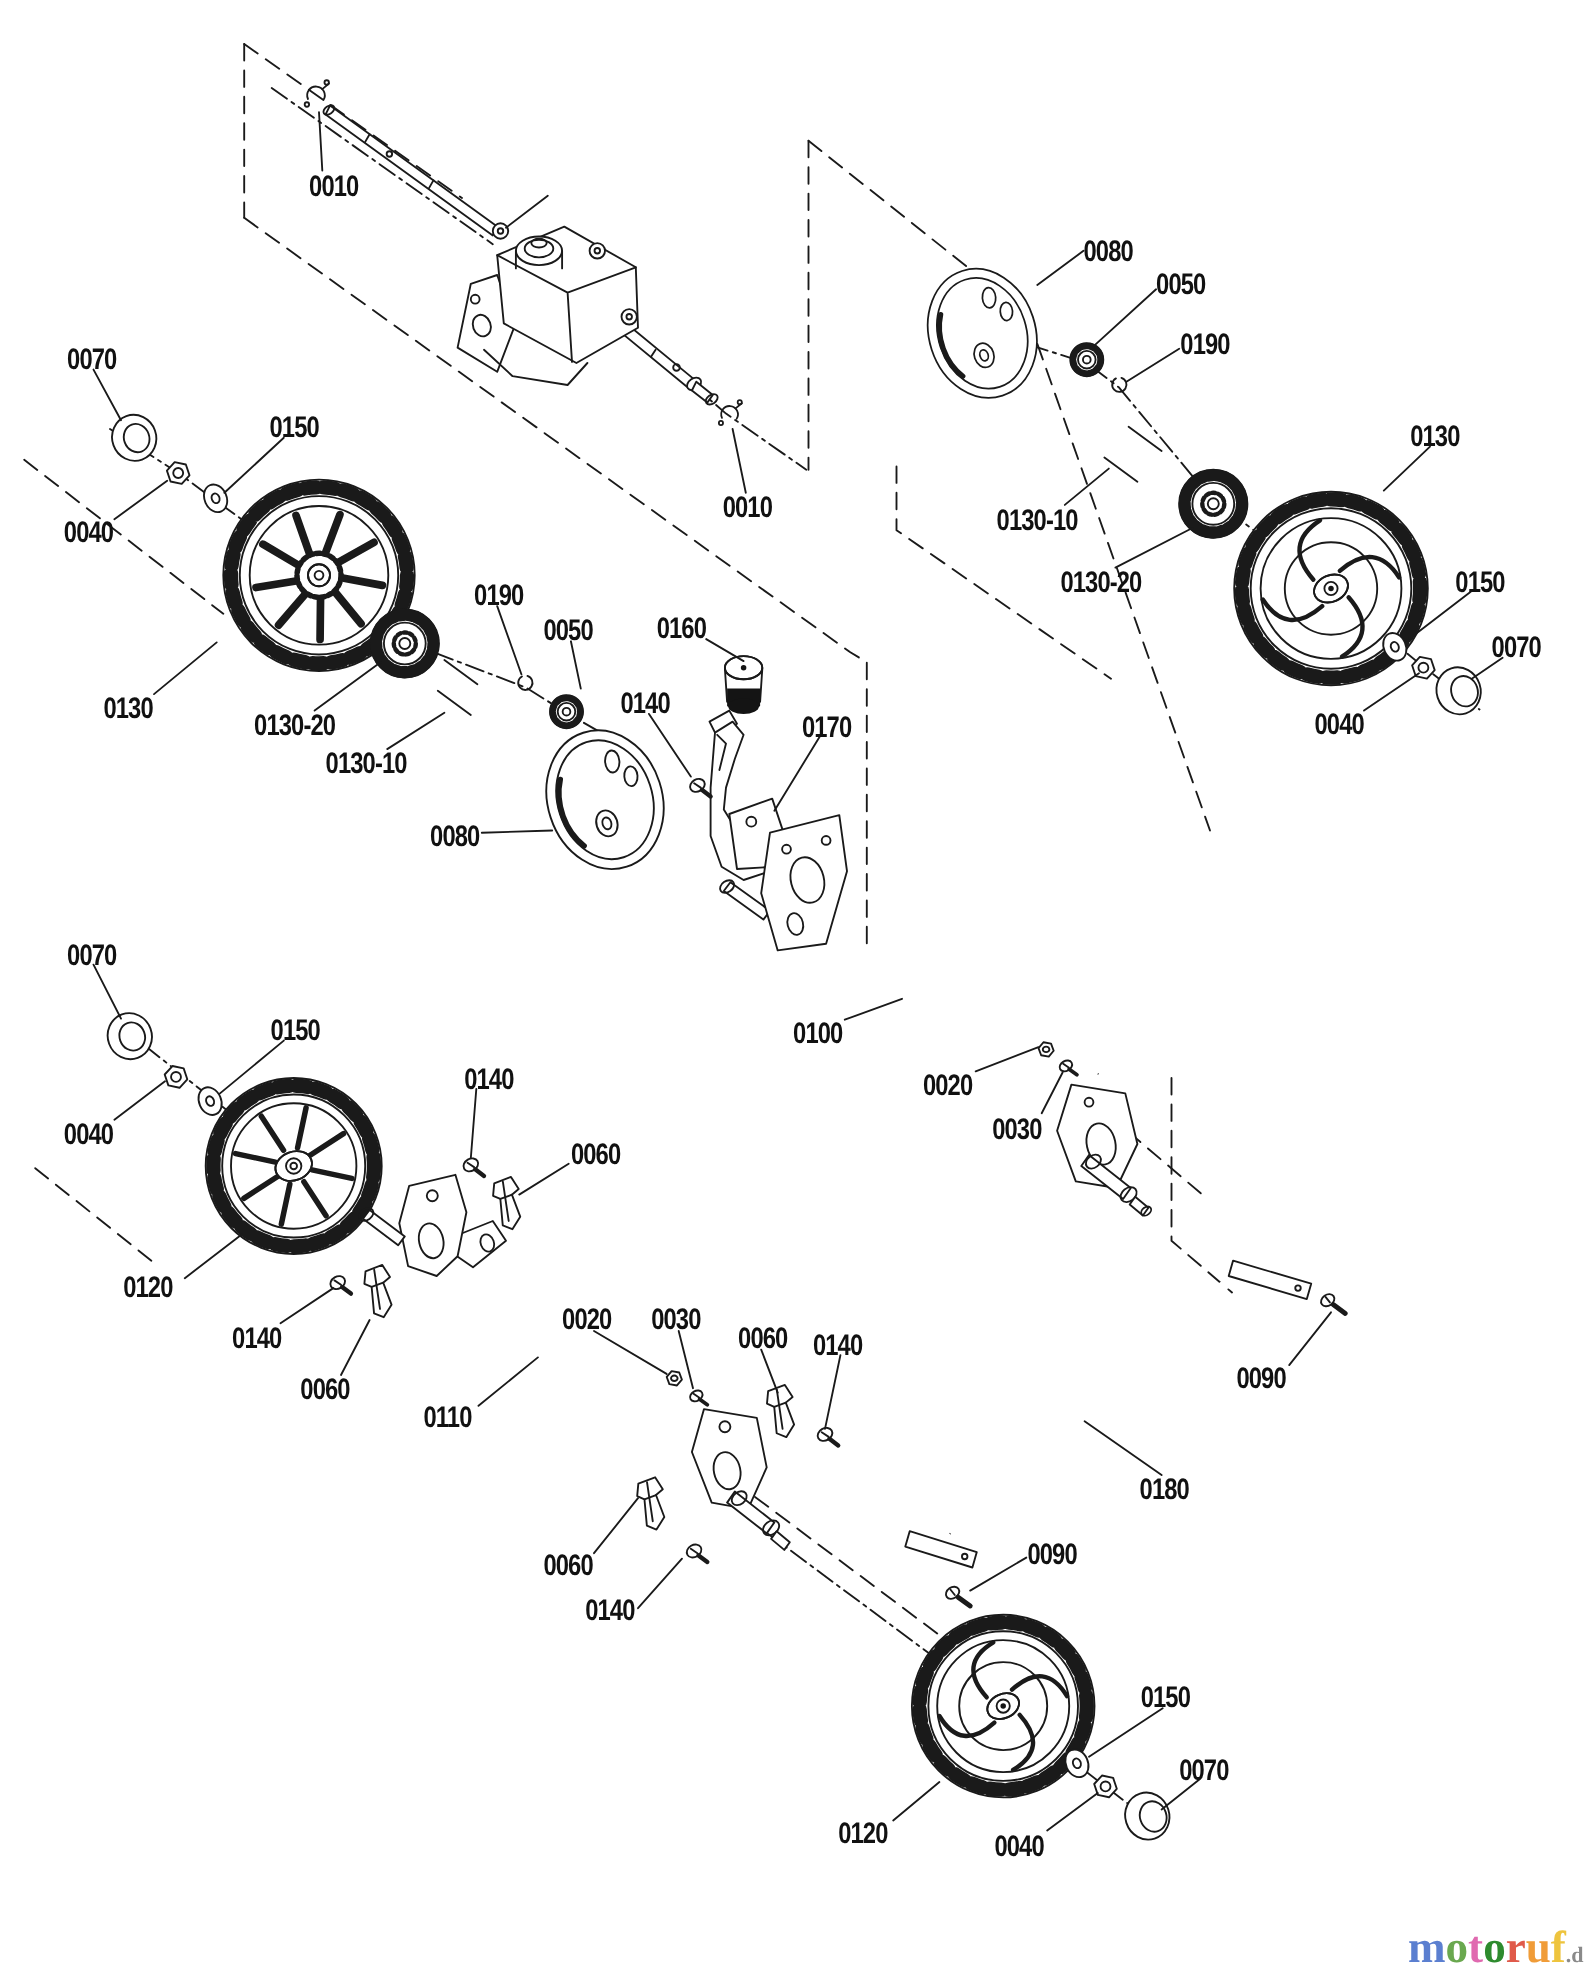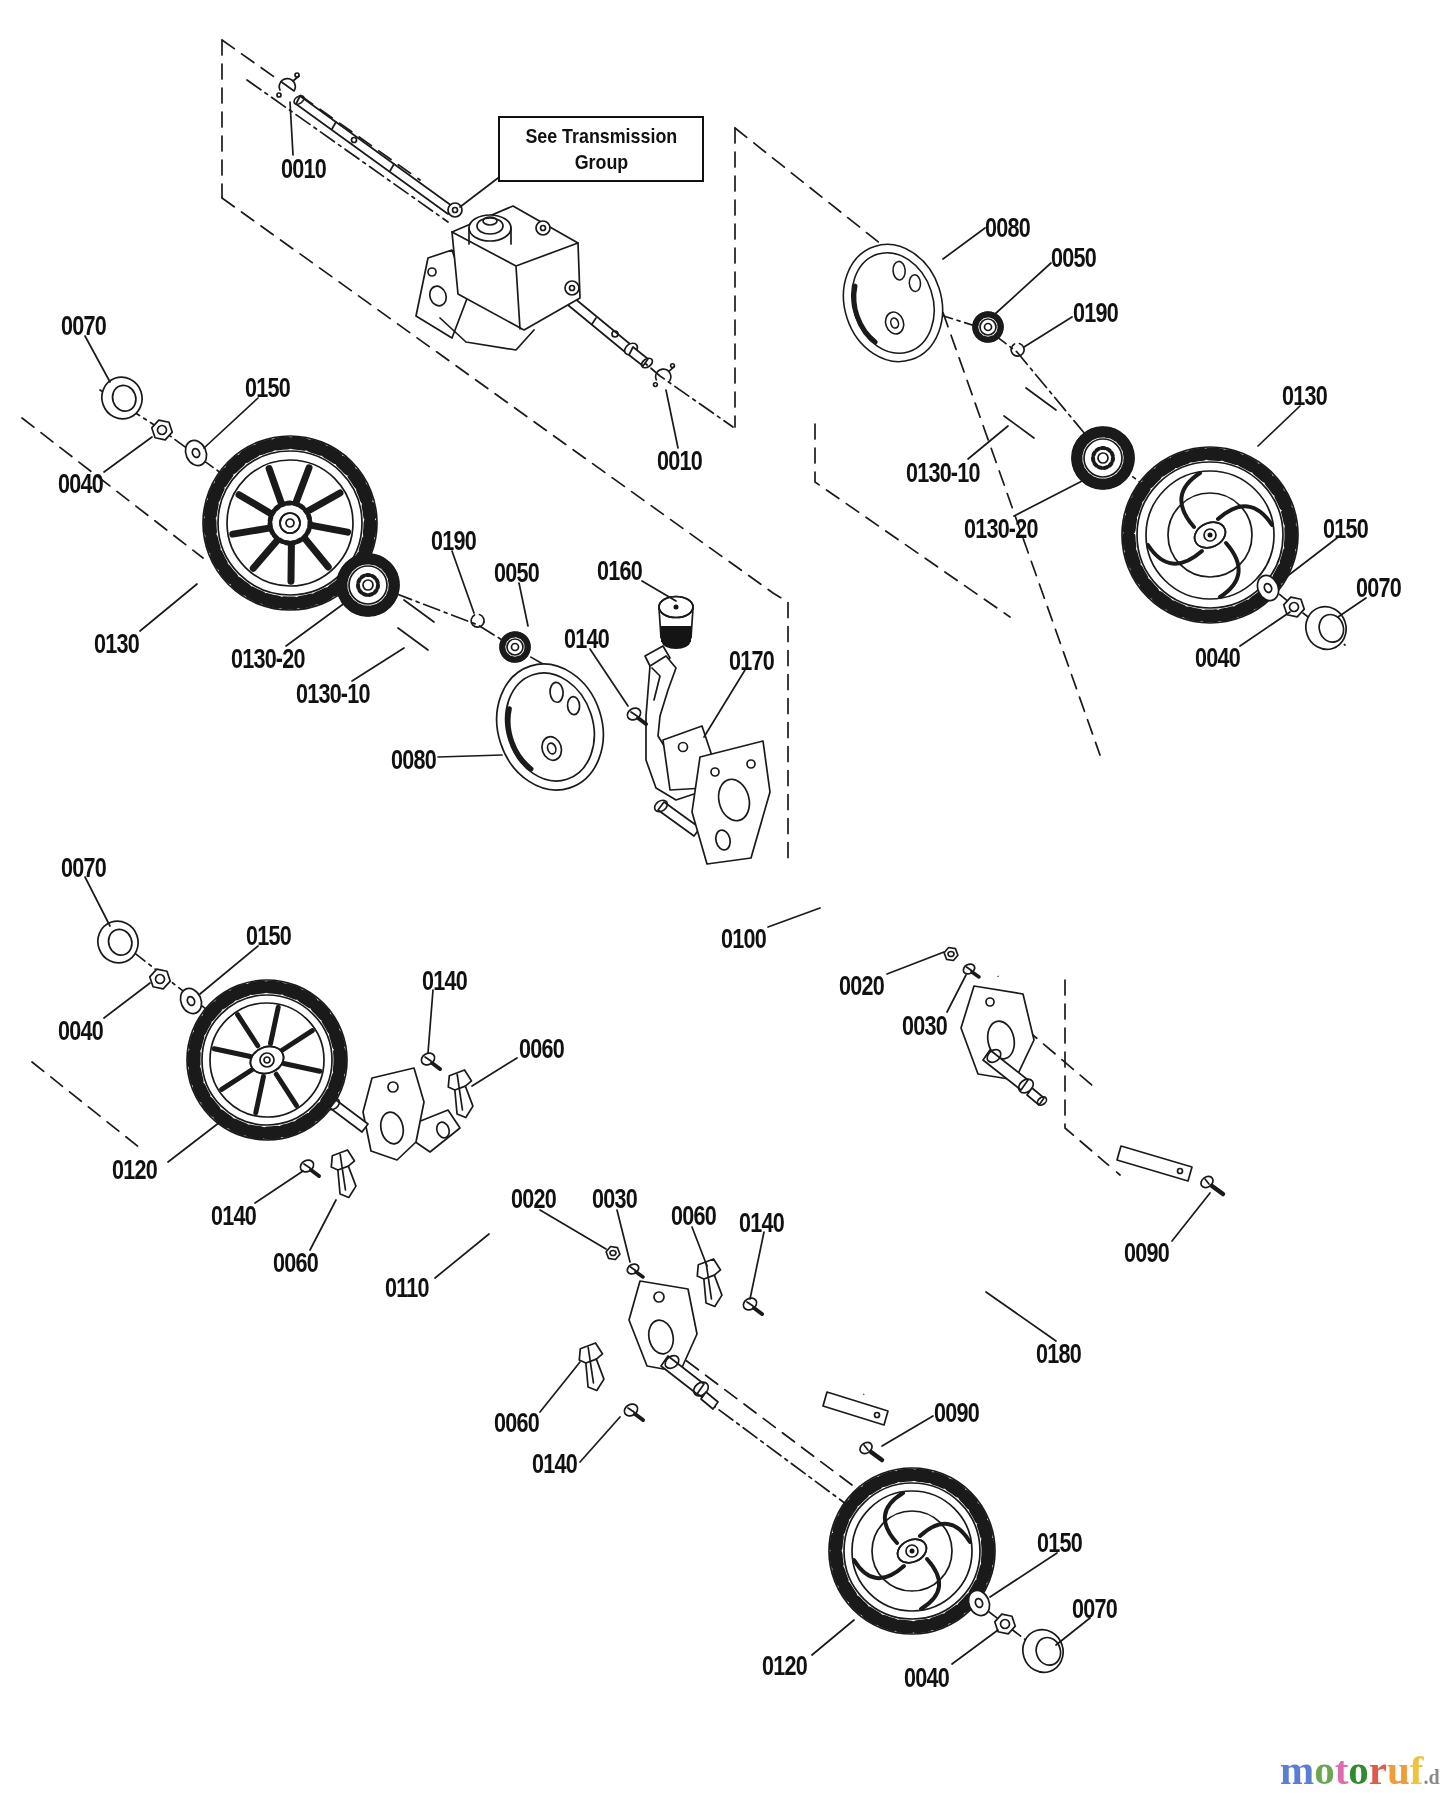--- a/index.html
+++ b/index.html
@@ -459,20 +459,16 @@
       <div class="part-label" style="left: 532px; top: 1451px;">0140</div>
       <div class="part-label" style="left: 1124px; top: 1240px;">0090</div>
       <div class="part-label" style="left: 1036px; top: 1341px;">0180</div>
       <div class="part-label" style="left: 934px; top: 1400px;">0090</div>
       <div class="part-label" style="left: 762px; top: 1653px;">0120</div>
       <div class="part-label" style="left: 1037px; top: 1530px;">0150</div>
       <div class="part-label" style="left: 1072px; top: 1596px;">0070</div>
       <div class="part-label" style="left: 904px; top: 1665px;">0040</div>
     </div>
 
-<div class="note-box">
-  <span>See Transmission</span>
-  <span>Group</span>
+
+<div class="watermark" id="watermark"><span style="color: rgb(91, 127, 208);">m</span><span style="color: rgb(106, 168, 79);">o</span><span style="color: rgb(224, 106, 176);">t</span><span style="color: rgb(46, 139, 46);">o</span><span style="color: rgb(224, 90, 74);">r</span><span style="color: rgb(240, 156, 56);">u</span><span style="color: rgb(238, 196, 62);">f</span><span class="suffix" style="color: rgb(138, 138, 138);">.de</span></div>
+
 </div>
 
-<div class="watermark" id="watermark"><span style="color: rgb(91, 127, 208);">m</span><span style="color: rgb(106, 168, 79);">o</span><span style="color: rgb(224, 106, 176);">t</span><span style="color: rgb(46, 139, 46);">o</span><span style="color: rgb(224, 90, 74);">r</span><span style="color: rgb(240, 156, 56);">u</span><span style="color: rgb(238, 196, 62);">f</span><span class="suffix" style="color: rgb(138, 138, 138);">.de</span></div>
-
-</div>
-
 </body></html>

